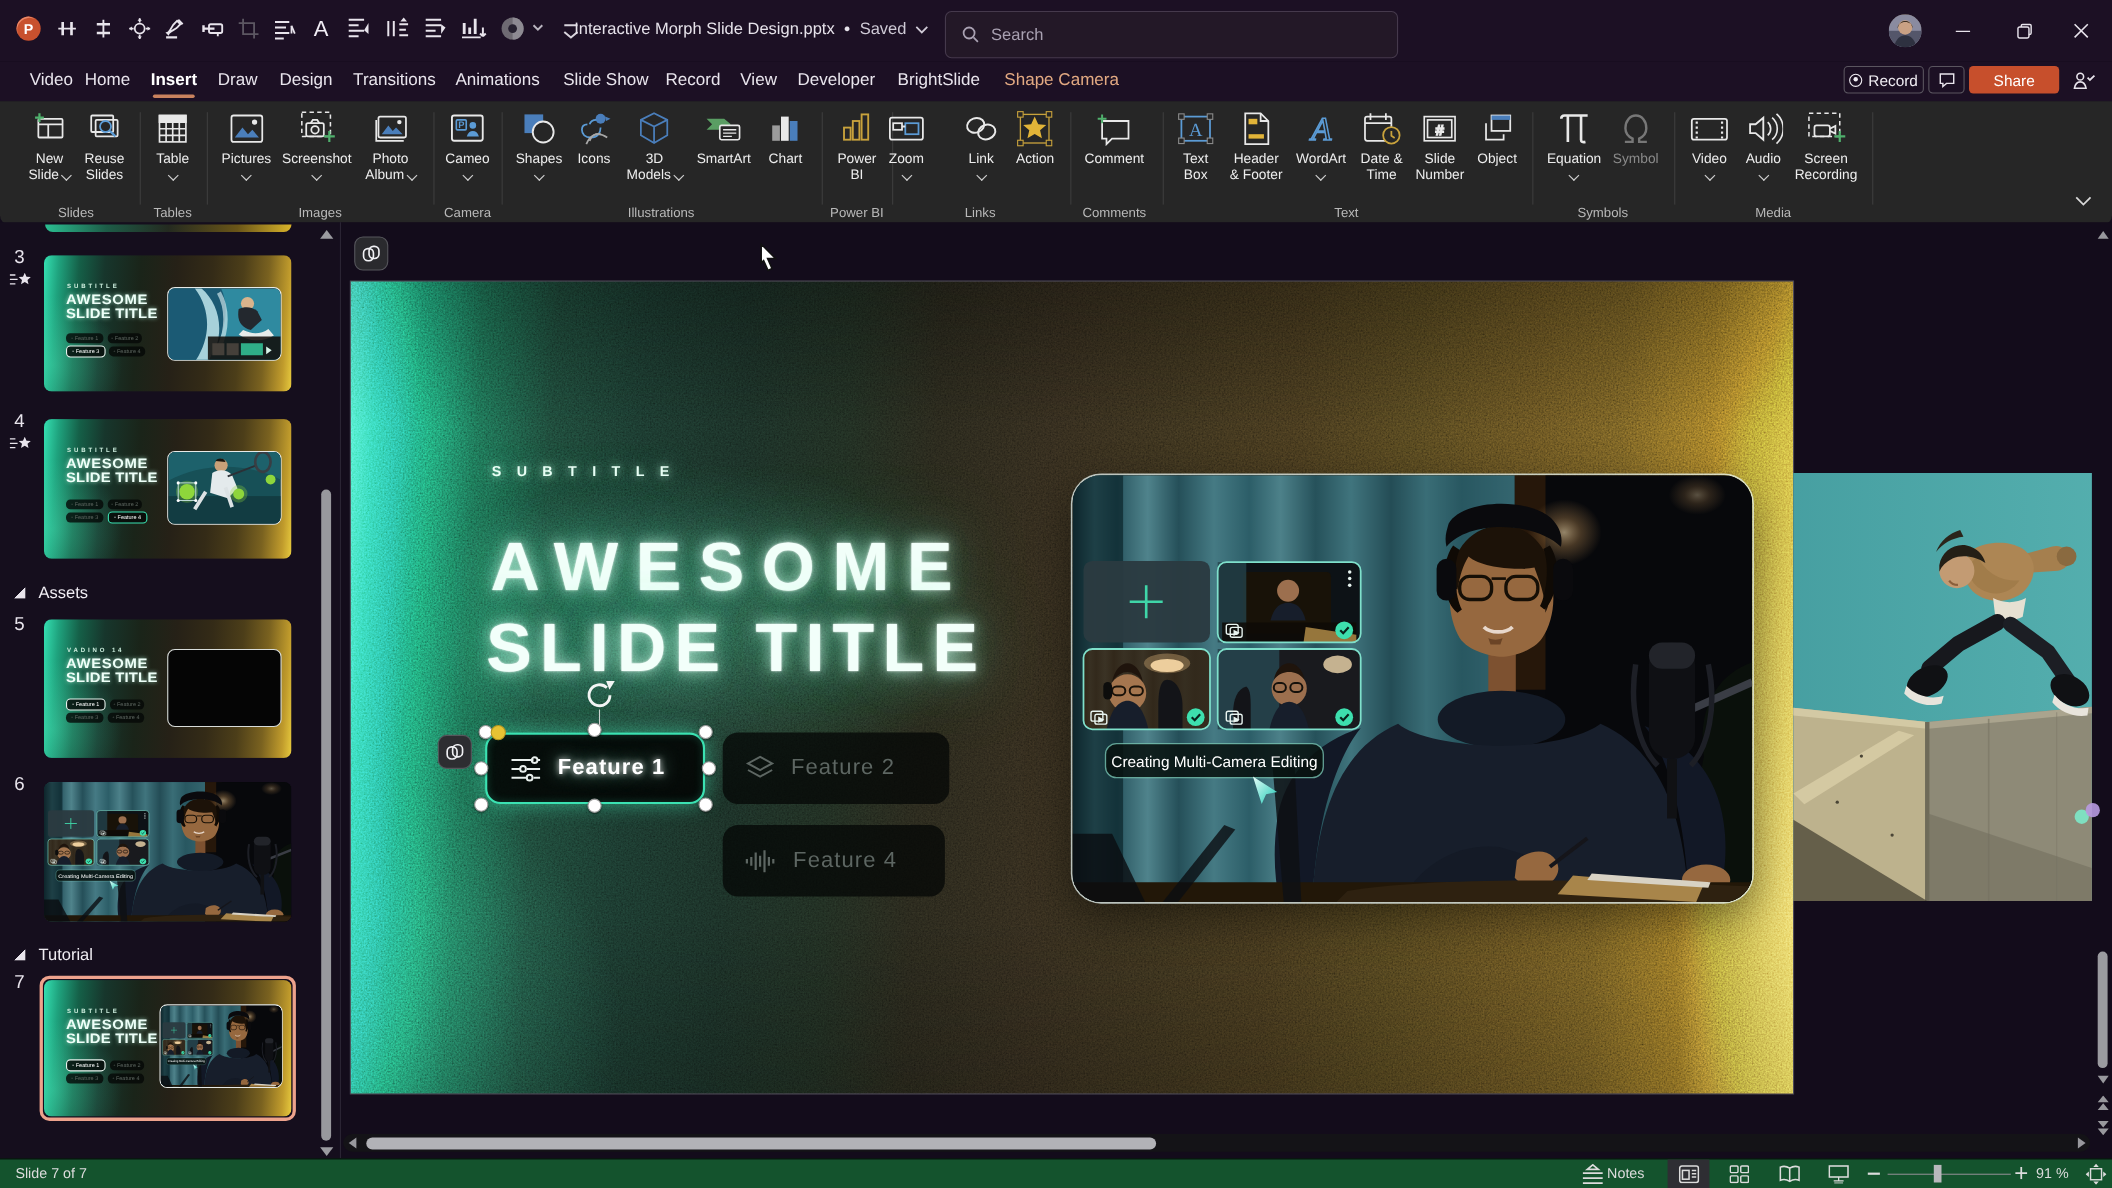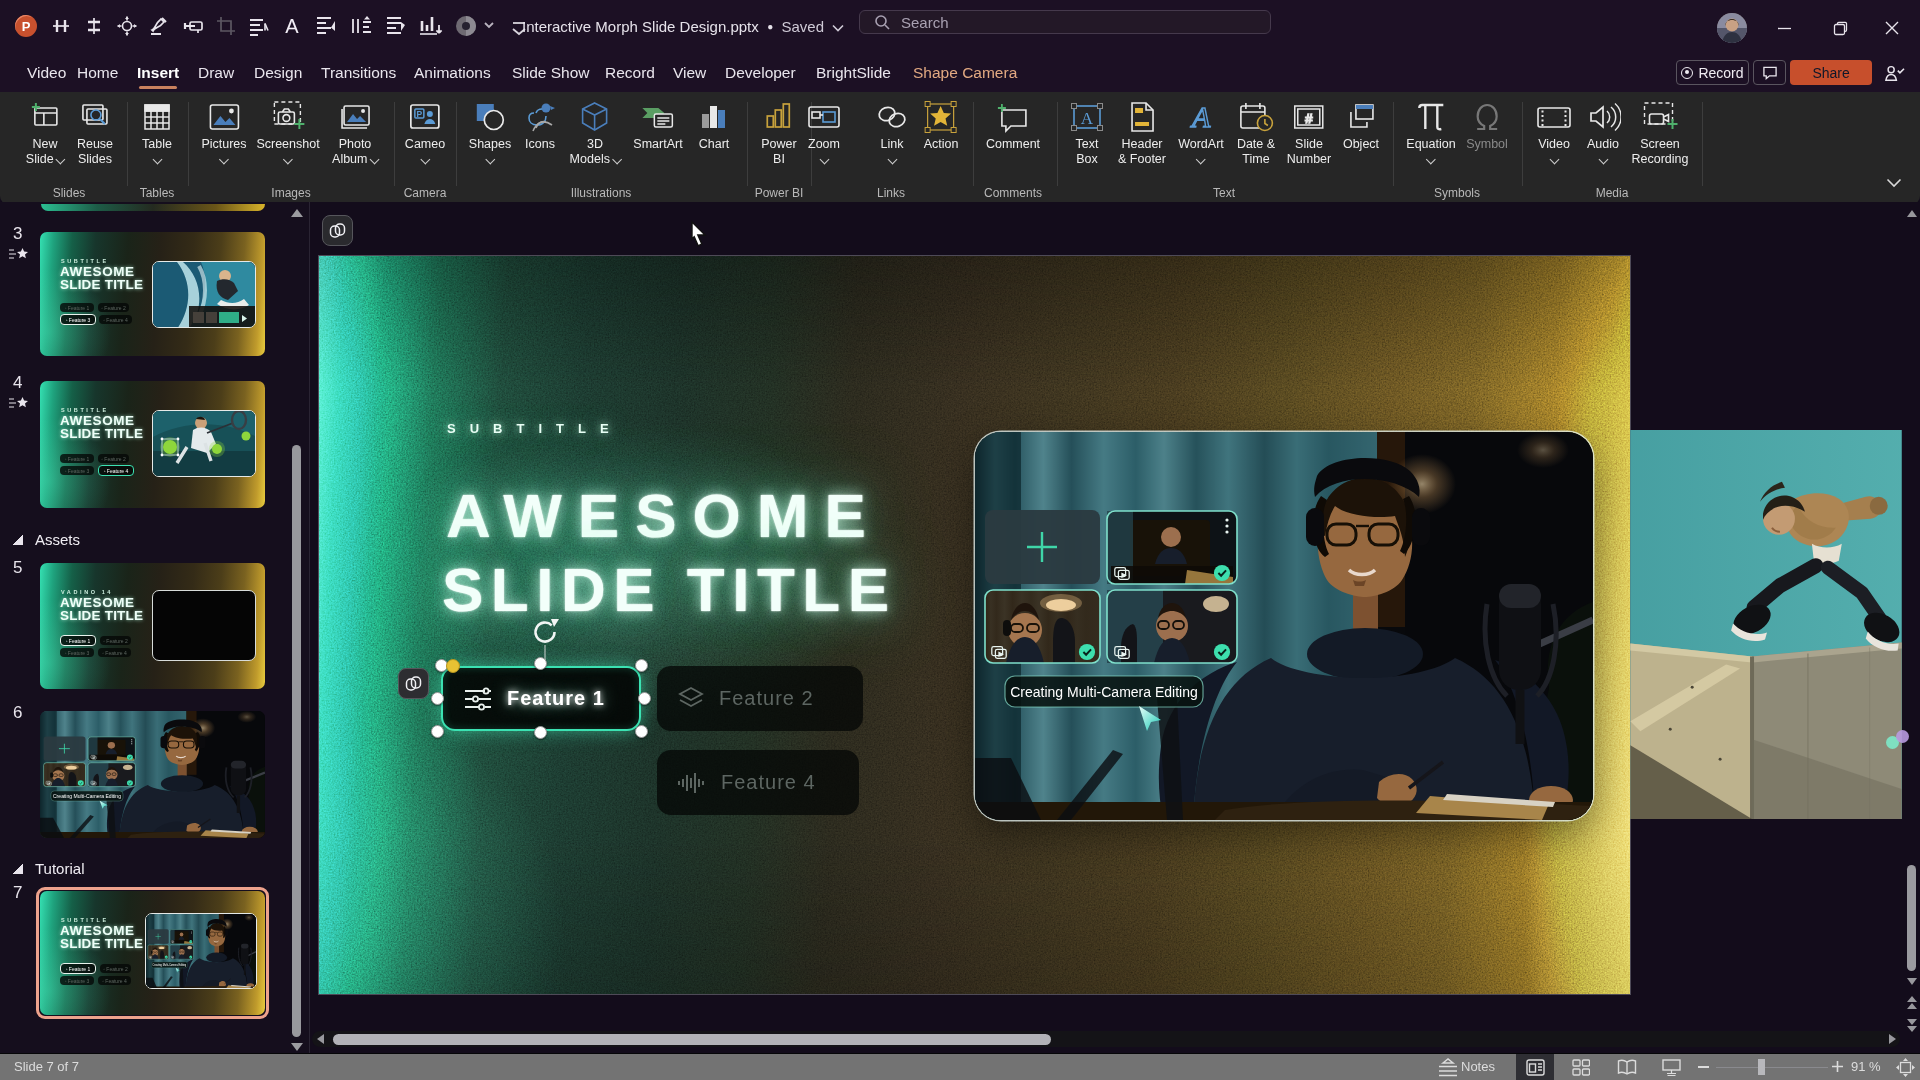--- a/index.html
+++ b/index.html
@@ -6,21 +6,21 @@
   html,body { width:1920px; height:1080px; overflow:hidden; background:#130c1b; font-family:"Liberation Sans", sans-serif; }
   .abs { position:absolute; }
   #app { position:relative; width:1920px; height:1080px; }
 
   
   #titlebar { left:0; top:0; width:1920px; height:56px; background:#1c1024; }
   .qat { display:flex; align-items:center; gap:9px; position:absolute; left:12px; top:12px; }
   .qat svg { display:block; }
   #doctitle { position:absolute; left:522px; top:18px; color:#e6e2ea; font-size:15px; white-space:nowrap; }
   #doctitle .saved { color:#cfcad6; }
-  #searchbox { position:absolute; left:859px; top:10px; width:412px; height:24px; background:#231827; border:1px solid #45394c; border-radius:6px; color:#a9a1b2; font-size:15px; display:flex; align-items:center; }
+  #searchbox { position:absolute; left:859px; top:10px; width:412px; height:43px; background:#231827; border:1px solid #45394c; border-radius:6px; color:#a9a1b2; font-size:15px; display:flex; align-items:center; }
   #avatar { position:absolute; left:1717px; top:13px; width:30px; height:30px; border-radius:50%; background:radial-gradient(circle at 50% 35%, #cdbdae 0 30%, #6b5c50 31% 60%, #3c3340 61%); overflow:hidden; }
   .winbtn { position:absolute; top:0; width:56px; height:56px; display:flex; align-items:center; justify-content:center; color:#e8e4ec; }
 
   
   #tabs { left:0; top:56px; width:1920px; height:36px; background:#1c1024; }
   .tab { position:absolute; top:8px; font-size:15.5px; color:#e9e5ed; white-space:nowrap; }
   .tab.sel { font-weight:bold; color:#fff; }
   .tab.sel:after { content:""; position:absolute; left:2px; right:2px; bottom:-7px; height:3px; background:#c9825e; border-radius:2px; }
   .tab.fmt { color:#e2a982; }
 
@@ -75,21 +75,21 @@
   .handle { position:absolute; width:13px; height:13px; border-radius:50%; background:#fff; border:1px solid #999; box-shadow:0 1px 2px rgba(0,0,0,.5); }
   .cop { position:absolute; width:31px; height:31px; border-radius:8px; background:#2d2d31; border:1px solid #56565c; display:flex; align-items:center; justify-content:center; }
   #photo { position:absolute; left:656px; top:176px; width:618px; height:388px; border-radius:26px; overflow:hidden; box-shadow:0 0 0 1.5px rgba(235,248,245,.75), 0 14px 40px rgba(0,0,0,.45); }
   .sbarv { position:absolute; left:1596px; top:0px; width:12px; height:820px; }
   .sbarv .vthumb { position:absolute; left:1px; width:9px; border-radius:5px; background:#9b9ba0; }
   .sbarh { position:absolute; left:2px; top:829px; width:1588px; height:16px; background:#141317; border-radius:8px; }
   .sbarh .hthumb { position:absolute; left:21px; top:2.5px; width:718px; height:11px; border-radius:6px; background:#b2b2b7; }
   .tri { width:0; height:0; position:absolute; }
 
   
-  #statusbar { left:0; top:1053px; width:1920px; height:27px; background:#737373; border-top:1px solid #060608; color:#dcdcdc; font-size:13px; }
+  #statusbar { left:0; top:1053px; width:1920px; height:27px; background:#14532d; border-top:1px solid #060608; color:#dcdcdc; font-size:13px; }
 </style>
 </head>
 <body>
 <svg width="0" height="0" style="position:absolute">
 <defs>
 <filter id="noisef" x="0" y="0" width="100%" height="100%">
   <feTurbulence type="fractalNoise" baseFrequency="0.65" numOctaves="3" seed="7" stitchTiles="stitch"></feTurbulence>
   <feColorMatrix type="saturate" values="0"></feColorMatrix>
   <feComponentTransfer>
           <feFuncA type="linear" slope="0" intercept="1"></feFuncA>
@@ -403,21 +403,21 @@
     <div class="tab" style="left:816px;">BrightSlide</div>
     <div class="tab fmt" style="left:913px;">Shape Camera</div>
     <div style="position:absolute; left:1676px; top:4px; width:73px; height:25px; border:1px solid #5a555f; border-radius:4px; display:flex; align-items:center; justify-content:center; color:#f0edf3; font-size:14px; background:#1c1024;"><span style="display:inline-block;width:12px;height:12px;border:1.6px solid #f0edf3;border-radius:50%;margin-right:5px;position:relative;">
           <span style="position:absolute;left:2.4px;top:2.4px;width:4px;height:4px;border-radius:50%;background:#f0edf3;"></span>
         </span>Record</div>
     <div style="position:absolute; left:1753px; top:4px; width:33px; height:25px; border:1px solid #5a555f; border-radius:4px; display:flex; align-items:center; justify-content:center;">
         <svg width="16" height="15" viewBox="0 0 17 16" fill="none" stroke="#e8e4ec" stroke-width="1.4">
           <path d="M2 2.5h13v9H8l-3.5 3v-3H2z"></path>
         </svg>
       </div>
-    <div style="position:absolute; left:1790px; top:4px; width:82px; height:25px; background:#c74f2c; border-radius:4px; display:flex; align-items:center; justify-content:center; color:#0f172a; font-size:14px;gap:21px;"><svg width="15" height="14" viewBox="0 0 16 15" style="margin-right:4px" fill="none">
+    <div style="position:absolute; left:1790px; top:4px; width:82px; height:25px; background:#c74f2c; border-radius:4px; display:flex; align-items:center; justify-content:center; color:#ffffff; font-size:14px;gap:21px;"><svg width="15" height="14" viewBox="0 0 16 15" style="margin-right:4px" fill="none">
           <path d="M9 2l4 3.5L9 9V6.5C5 6.5 3 8 2 11c0-4 2-6.8 7-7z" fill="#fff"></path>
         </svg>Share&nbsp;<svg width="9" height="6" viewBox="0 0 10 7">
           <path d="M1 1l4 4 4-4" stroke="#fff" stroke-width="1.4" fill="none"></path>
         </svg></div>
     <svg style="position:absolute; left:1882px; top:7px;" width="24" height="21" viewBox="0 0 24 22" fill="none" stroke="#e8e4ec" stroke-width="1.5">
         <circle cx="9" cy="7" r="3.2"></circle>
         <path d="M3.5 18c.7-4 3-6 5.5-6s4.8 2 5.5 6z"></path>
         <path d="M16 8l2.2 2.2L22.5 6" stroke-width="1.7"></path>
       </svg>
   </div>

